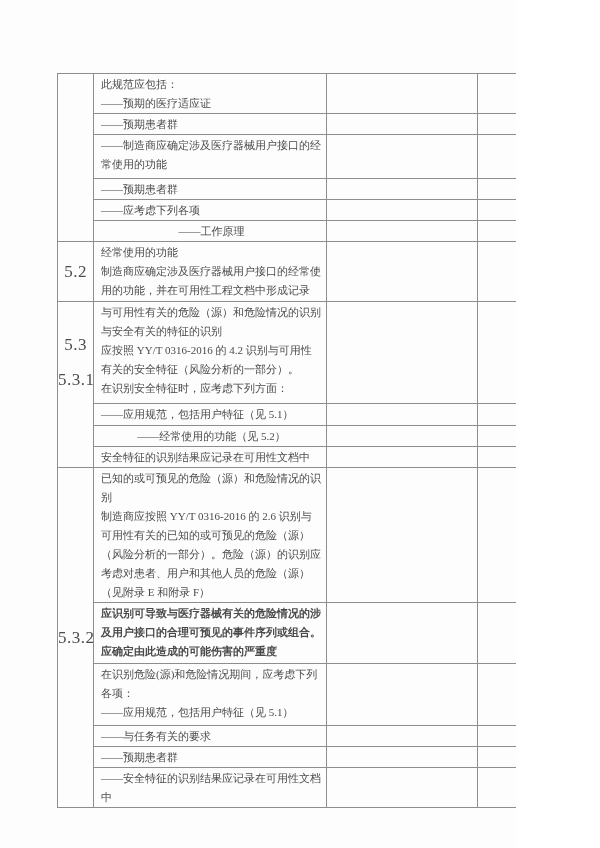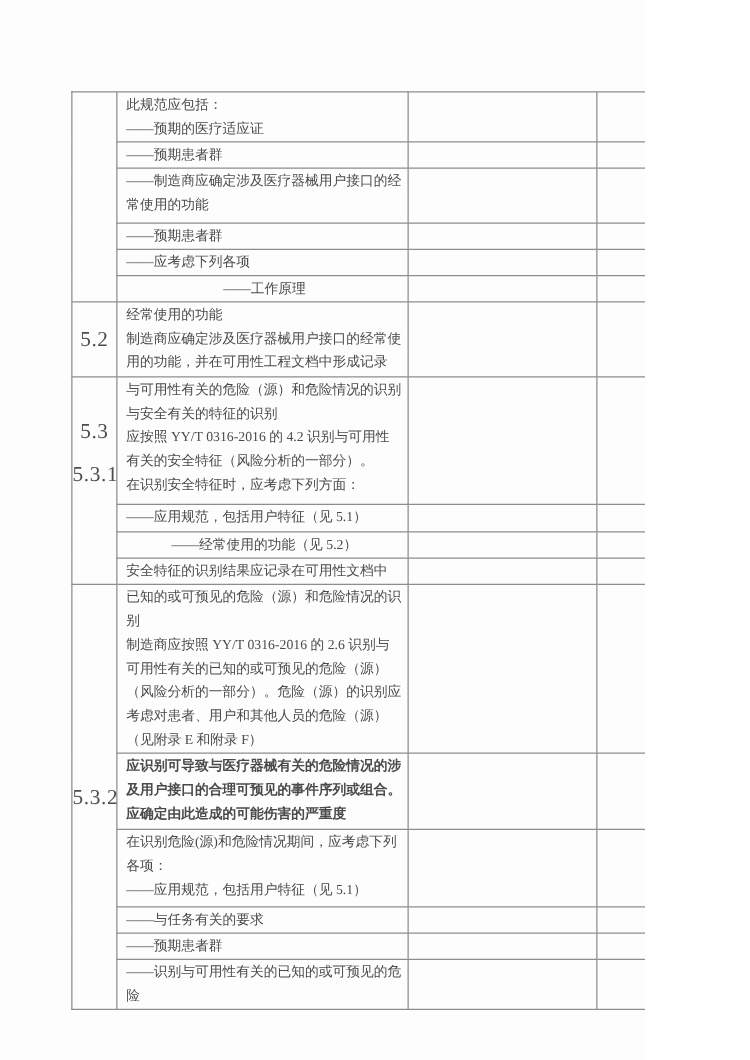--- a/index.html
+++ b/index.html
@@ -202,20 +202,20 @@
       </tr>
       <tr class="r20">
         <td>
             <div class="txt">——预期患者群</div>
           </td>
         <td></td>
         <td></td>
       </tr>
       <tr class="r20">
         <td>
-            <div class="txt">——识别与可用性有关的已知的或可预见的危险</div>
+            <div class="txt">——安全特征的识别结果应记录在可用性文档中</div>
           </td>
         <td></td>
         <td></td>
       </tr>
     </tbody>
   </table>
 </div>
 
 </body></html>

